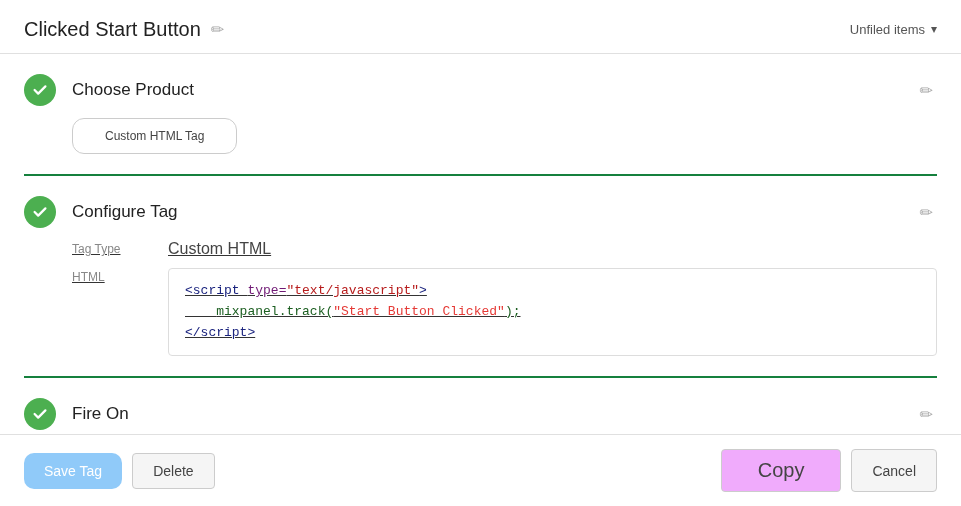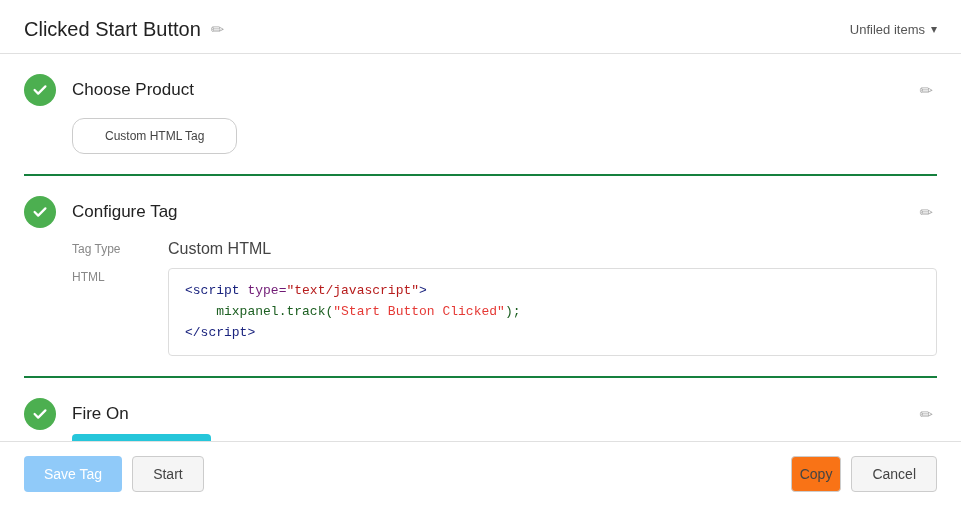--- a/index.html
+++ b/index.html
@@ -108,20 +108,21 @@
       color: #444;
       display: inline-block;
     }
 
     
     .configure-body {
       display: grid;
       grid-template-columns: 80px 1fr;
       gap: 10px 16px;
       align-items: start;
+      text-decoration: underline;
     }
     .config-label {
       font-size: 12px;
       color: #888;
       padding-top: 2px;
     }
     .config-value {
       font-size: 16px;
       color: #444;
     }
@@ -182,41 +183,41 @@
       gap: 10px;
     }
     .footer-right {
       display: flex;
       gap: 10px;
     }
     .btn-save {
       background: #90caf9;
       color: #fff;
       border: none;
-      border-radius: 4px;
+      border-radius: 10px;
       padding: 9px 20px;
       font-size: 14px;
       cursor: pointer;
     }
     .btn-cancel {
       background: #f5f5f5;
       color: #444;
       border: 1px solid #ccc;
       border-radius: 4px;
       padding: 9px 20px;
       font-size: 14px;
       cursor: pointer;
     }
     .btn-copy {
-      background: #f97316;
+      background: #f0abfc;
       color: #444;
       border: 1px solid #ccc;
       border-radius: 4px;
-      padding: 9px 8px;
-      font-size: 14px;
+      padding: 9px 36px;
+      font-size: 20px;
       cursor: pointer;
     }
     .btn-delete {
       background: #f5f5f5;
       color: #444;
       border: 1px solid #ccc;
       border-radius: 4px;
       padding: 9px 20px;
       font-size: 14px;
       cursor: pointer;
@@ -311,21 +312,21 @@
       <div class="section-body fire-on-body">
         <button class="trigger-btn">Clicked Start...</button>
       </div>
     </div>
 
   </div>
 
   <div class="footer">
     <div class="footer-left">
       <button class="btn-save">Save Tag</button>
-      <button class="btn-cancel">Start</button>
+      <button class="btn-cancel">Delete</button>
     </div>
     <div class="footer-right">
       <button class="btn-copy">Copy</button>
       <button class="btn-delete">Cancel</button>
     </div>
   </div>
 
 </div>
 
 </body></html>

